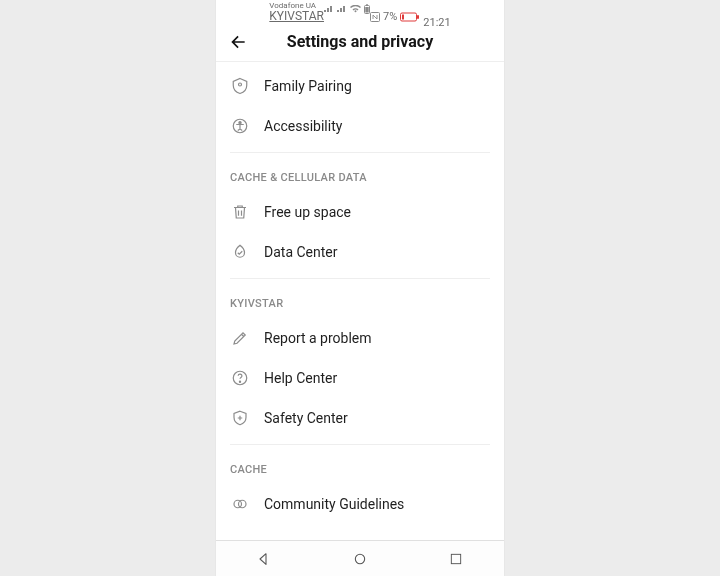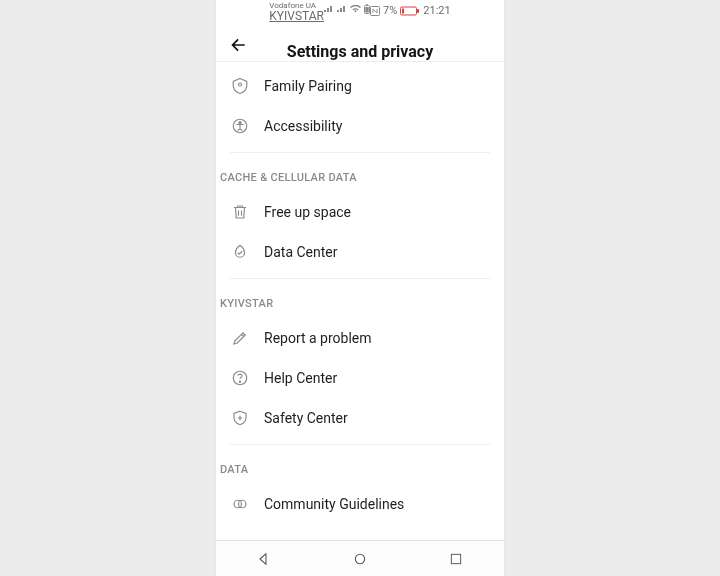--- a/index.html
+++ b/index.html
@@ -30,27 +30,27 @@
     padding: 2px 6px 0 6px;
     font-size: 9px;
     color: #6b6b6b;
   }
   .statusbar .left { display:flex; flex-direction:column; line-height:1; gap:0px;}
   .statusbar .left .carrier1 { font-size:8px; }
   .statusbar .left .carrier2 { font-size:12px;text-decoration:underline; }
   .statusbar .center { display:flex; gap:3px; align-items:center; margin-top:2px;}
   .statusbar .right { display:flex; gap:3px; align-items:center; margin-top:2px;}
   .statusbar svg { display:block; }
-  .status-time { font-size:11px; color:#6b6b6b; }
+  .status-time { font-size:11px; color:#6b6b6b;margin-top:12px; }
   .status-pct { font-size:11px; color:#6b6b6b; }
 
   .appbar {
     height: 40px;
     display: flex;
-    align-items: flex-end;
+    align-items: center;
     padding: 0 6px;
     position: relative;
     border-bottom: 0.5px solid #eee;
   }
   .appbar .back {
     width: 32px; height:32px;
     display:flex; align-items:center; justify-content:center;
     cursor:pointer;
   }
   .appbar .title {
@@ -67,21 +67,21 @@
     flex:1;
     overflow:hidden;
     padding-top:4px;
   }
 
   .section-title {
     font-size:11px;
     font-weight:500;
     letter-spacing:0.3px;
     color:#8a8a8a;
-    padding: 18px 14px 8px 4px;
+    padding: 18px 14px 8px 14px;
   }
   .row {
     display:flex;
     align-items:center;
     gap:14px;
     padding: 10px 14px;
     cursor:pointer;
   }
   .row .icon {
     width:20px; height:20px;
@@ -243,21 +243,21 @@
       <span class="icon">
         <svg width="18" height="18" viewBox="0 0 24 24" fill="none" stroke="#8c8c8c" stroke-width="1.6">
             <path d="M12 3l8 3v5c0 5-3.4 8.6-8 10-4.6-1.4-8-5-8-10V6z"></path>
             <path d="M12 9v6M9 12h6"></path>
           </svg>
       </span>
       <span class="label">Safety Center</span>
     </div>
     <div class="divider"></div>
 
-    <div class="section-title">DATA</div>
+    <div class="section-title">CACHE</div>
     <div class="row">
       <span class="icon">
         <svg width="18" height="18" viewBox="0 0 24 24" fill="none" stroke="#8c8c8c" stroke-width="1.6">
             <circle cx="9" cy="12" r="5"></circle>
             <circle cx="15" cy="12" r="5"></circle>
           </svg>
       </span>
       <span class="label">Community Guidelines</span>
     </div>
 

